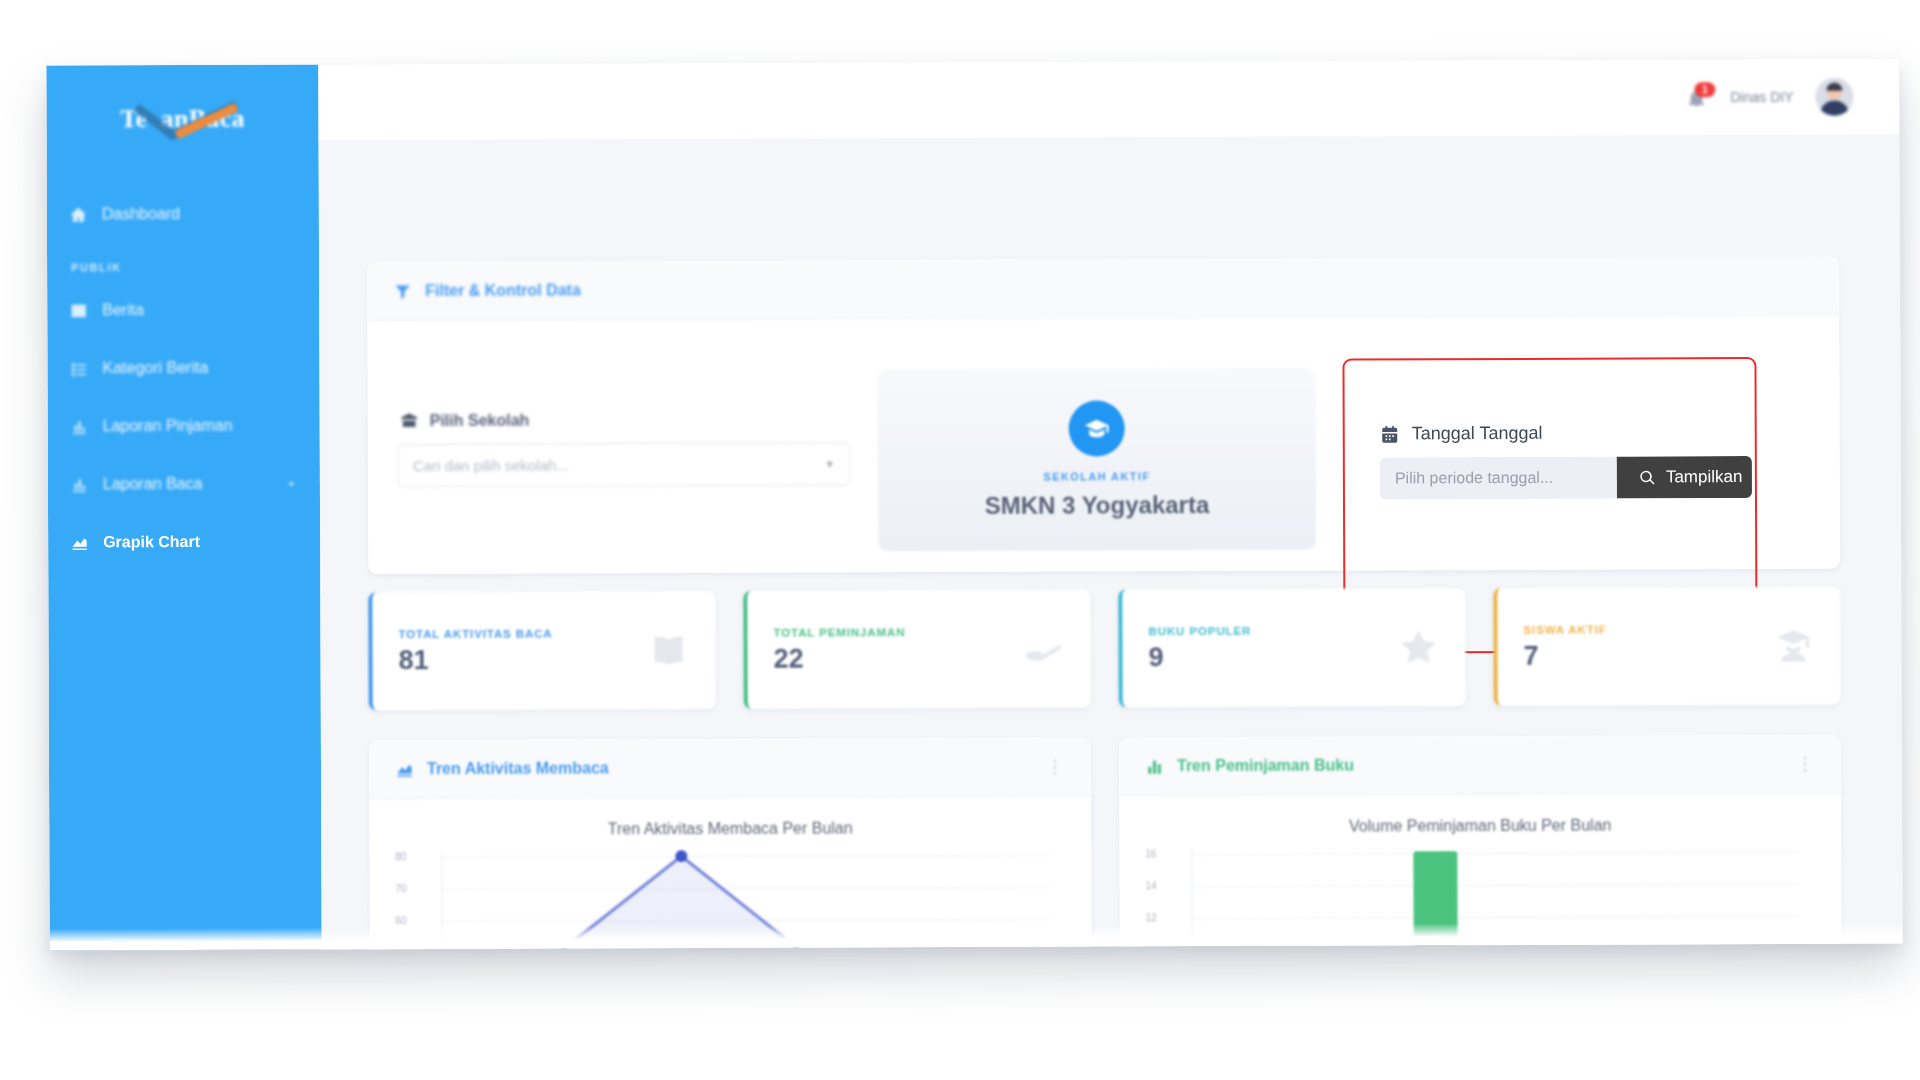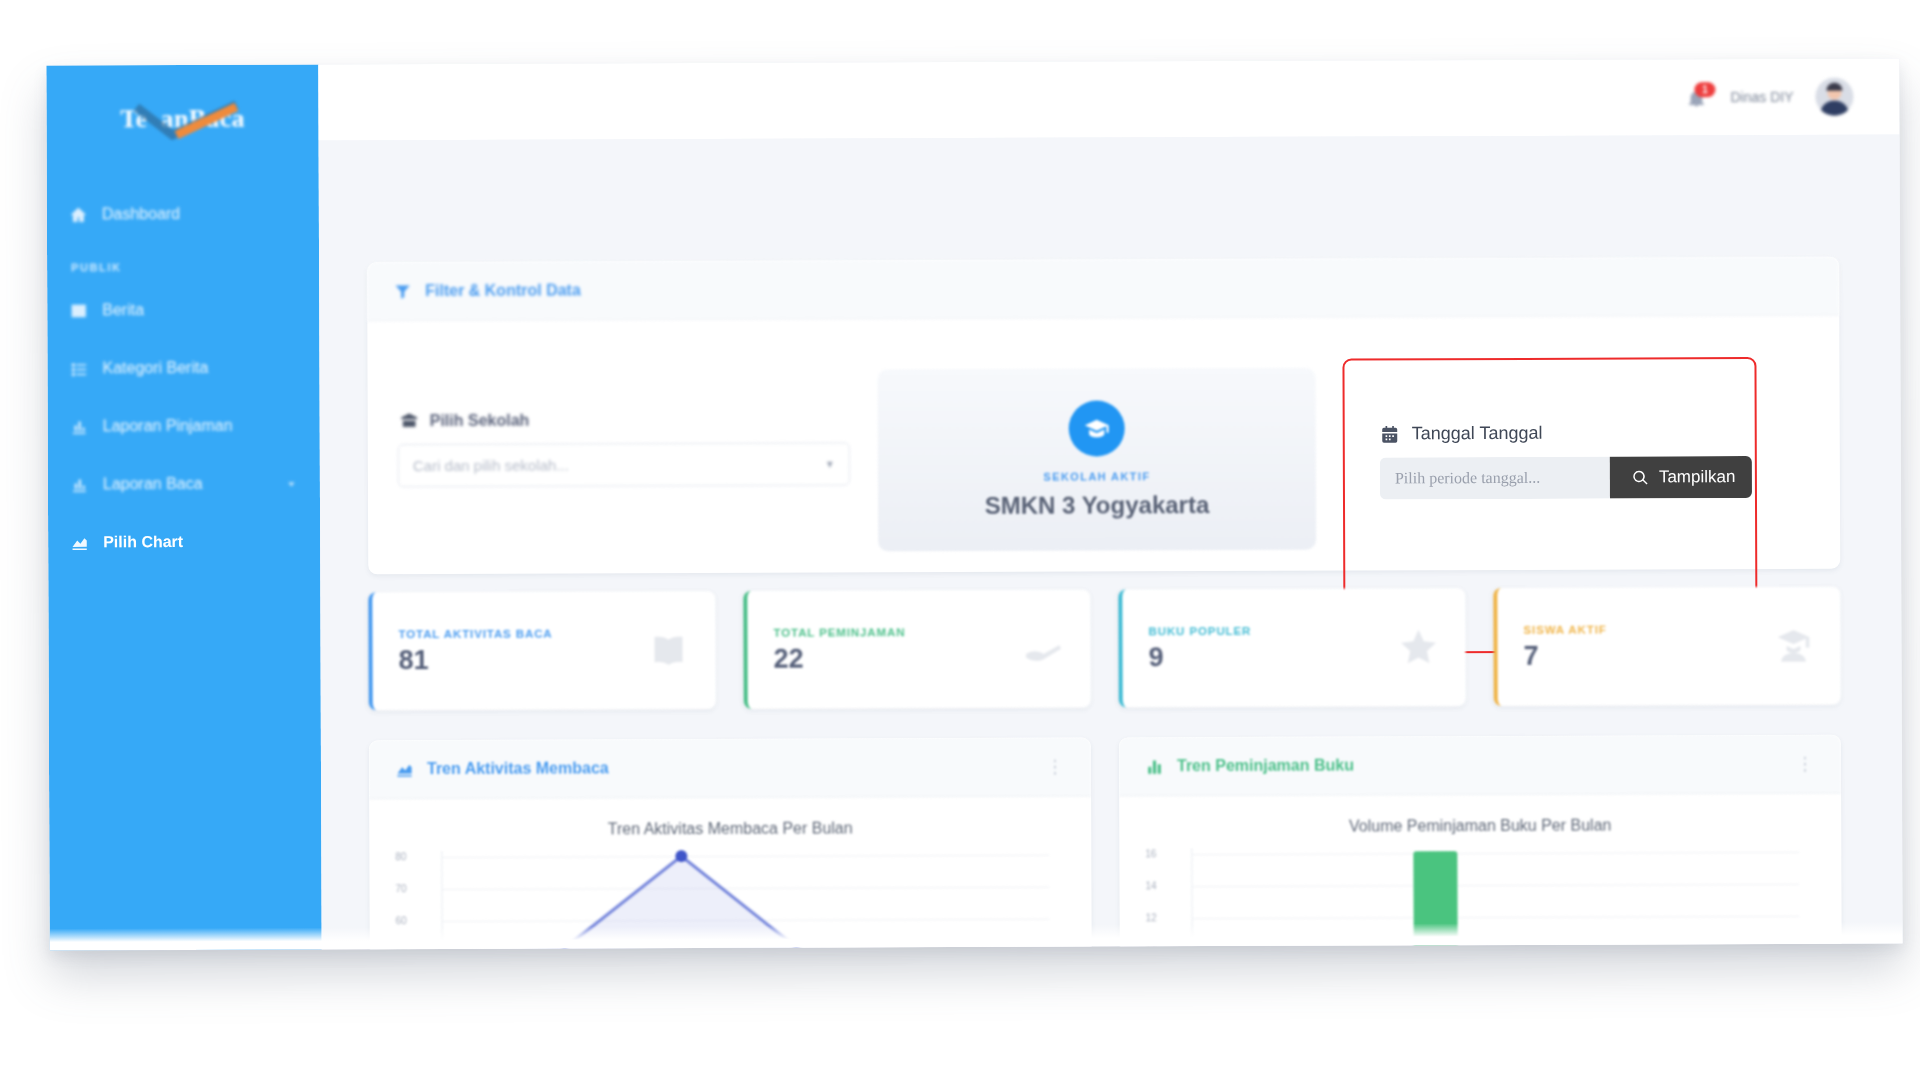--- a/index.html
+++ b/index.html
@@ -125,21 +125,21 @@
 
   
   .date-block{position:absolute;left:1012px;top:165px;width:372px;}
   .date-label{
     display:flex;align-items:center;gap:12px;font-size:18px;color:#3f4756;margin-bottom:13px;
   }
   .date-label svg{width:20px;height:20px;fill:#4b5364;display:block;}
   .date-row{display:flex;height:42px;border-radius:6px;overflow:hidden;}
   .date-input{
     flex:1;background:#eceff3;border:none;outline:none;
-    font-family:Liberation Serif, serif;font-size:16px;color:#9aa0ad;padding:0 15px;
+    font-family:Liberation Sans, sans-serif;font-size:16px;color:#9aa0ad;padding:0 15px;
   }
   .date-input::placeholder{color:#9aa0ad;}
   .date-btn{
     background:#404040;color:#fff;border:none;cursor:pointer;
     display:flex;align-items:center;gap:10px;padding:0 22px;
     font-family:Liberation Sans, sans-serif;font-size:17px;
   }
   .date-btn svg{width:17px;height:17px;fill:#fff;display:block;}
 
   .annot{
@@ -250,21 +250,21 @@
               </svg>
           </span>
         </div>
 
         <div class="nav-item active">
           <span class="nav-ico">
             <svg viewBox="0 0 24 24">
                 <path d="M3 19h18v2H3zM3 17l6-8 4 4 5-7 3 3v8z"></path>
               </svg>
           </span>
-          <span>Pilih Chart</span>
+          <span>Grapik Chart</span>
         </div>
       </div>
     </div>
 
     <div class="topbar">
       <div class="topbar-right">
         <div class="bell-wrap">
           <svg viewBox="0 0 24 24">
               <path d="M12 22a2 2 0 002-2h-4a2 2 0 002 2zm7-5v-6a7 7 0 10-14 0v6l-2 2v1h18v-1z"></path>
             </svg>

